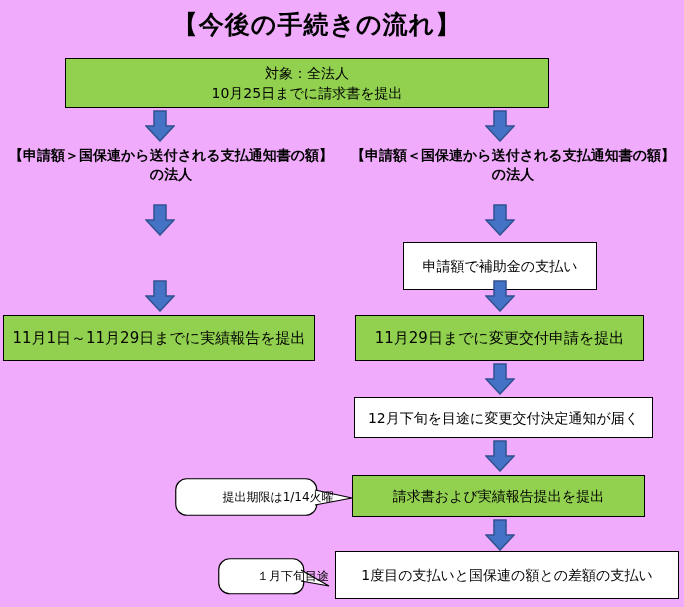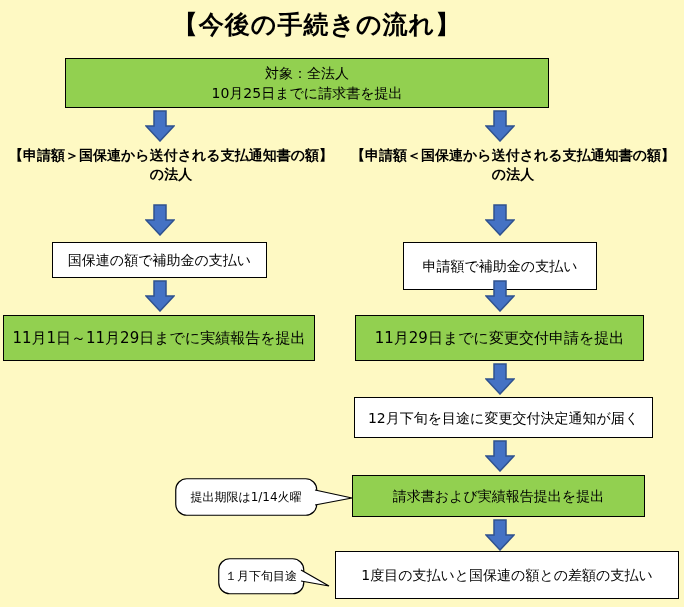--- a/index.html
+++ b/index.html
@@ -1,17 +1,17 @@
 <!DOCTYPE html>
 <html><head>
 <meta charset="utf-8">
 <style>
   html,body { margin:0; padding:0; background:#fff; }
   .canvas {
-    position:relative; width:684px; height:607px; background:#fef9c3;
+    position:relative; width:684px; height:607px; background:#f0abfc;
     font-family:"DejaVu Sans","Liberation Sans",sans-serif; color:#000;
     overflow:hidden;
   }
   .title {
     position:absolute; left:0; top:8px; width:634px; text-align:center;
     font-size:25px; font-weight:bold; letter-spacing:1px;
   }
   .box {
     position:absolute; box-sizing:border-box; display:flex; flex-direction:column;
     align-items:center; justify-content:center; 
@@ -19,21 +19,21 @@
   }
   .green { background:#92D050; border:1.5px solid #000; }
   .heading {
     position:absolute; text-align:center; font-weight:bold; font-size:14px;
     line-height:19px;
   }
   .arrow { position:absolute; width:30px; height:32px; }
   .callout { position:absolute; }
   .callout .callout-text {
     position:absolute; top:0; display:flex; align-items:center; justify-content:center;
-    font-size:12px; text-align:center;
+    font-size:12px; text-align:center;padding-left:32px;
   }
   .step-big { font-size:15px; }
 </style>
 </head>
 <body>
 
 <div class="canvas">
 
   <div class="title">【今後の手続きの流れ】</div>
 
@@ -58,23 +58,20 @@
     <div>の法人</div>
   </div>
 
   <svg class="arrow" style="left:145px; top:204px;" viewBox="0 0 30 32">
     <polygon points="9,1 21,1 21,16 29,16 15,31 1,16 9,16" fill="#4472C4" stroke="#2F528F" stroke-width="1.5"></polygon>
   </svg>
   <svg class="arrow" style="left:485px; top:204px;" viewBox="0 0 30 32">
     <polygon points="9,1 21,1 21,16 29,16 15,31 1,16 9,16" fill="#4472C4" stroke="#2F528F" stroke-width="1.5"></polygon>
   </svg>
 
-  <div class="box" style="left:52px; top:242px; width:215px; height:36px;">
-    <div>国保連の額で補助金の支払い</div>
-  </div>
   <div class="box" style="left:403px; top:242px; width:194px; height:48px;">
     <div>申請額で補助金の支払い</div>
   </div>
 
   <svg class="arrow" style="left:145px; top:280px;" viewBox="0 0 30 32">
     <polygon points="9,1 21,1 21,16 29,16 15,31 1,16 9,16" fill="#4472C4" stroke="#2F528F" stroke-width="1.5"></polygon>
   </svg>
   <svg class="arrow" style="left:485px; top:280px;" viewBox="0 0 30 32">
     <polygon points="9,1 21,1 21,16 29,16 15,31 1,16 9,16" fill="#4472C4" stroke="#2F528F" stroke-width="1.5"></polygon>
   </svg>

